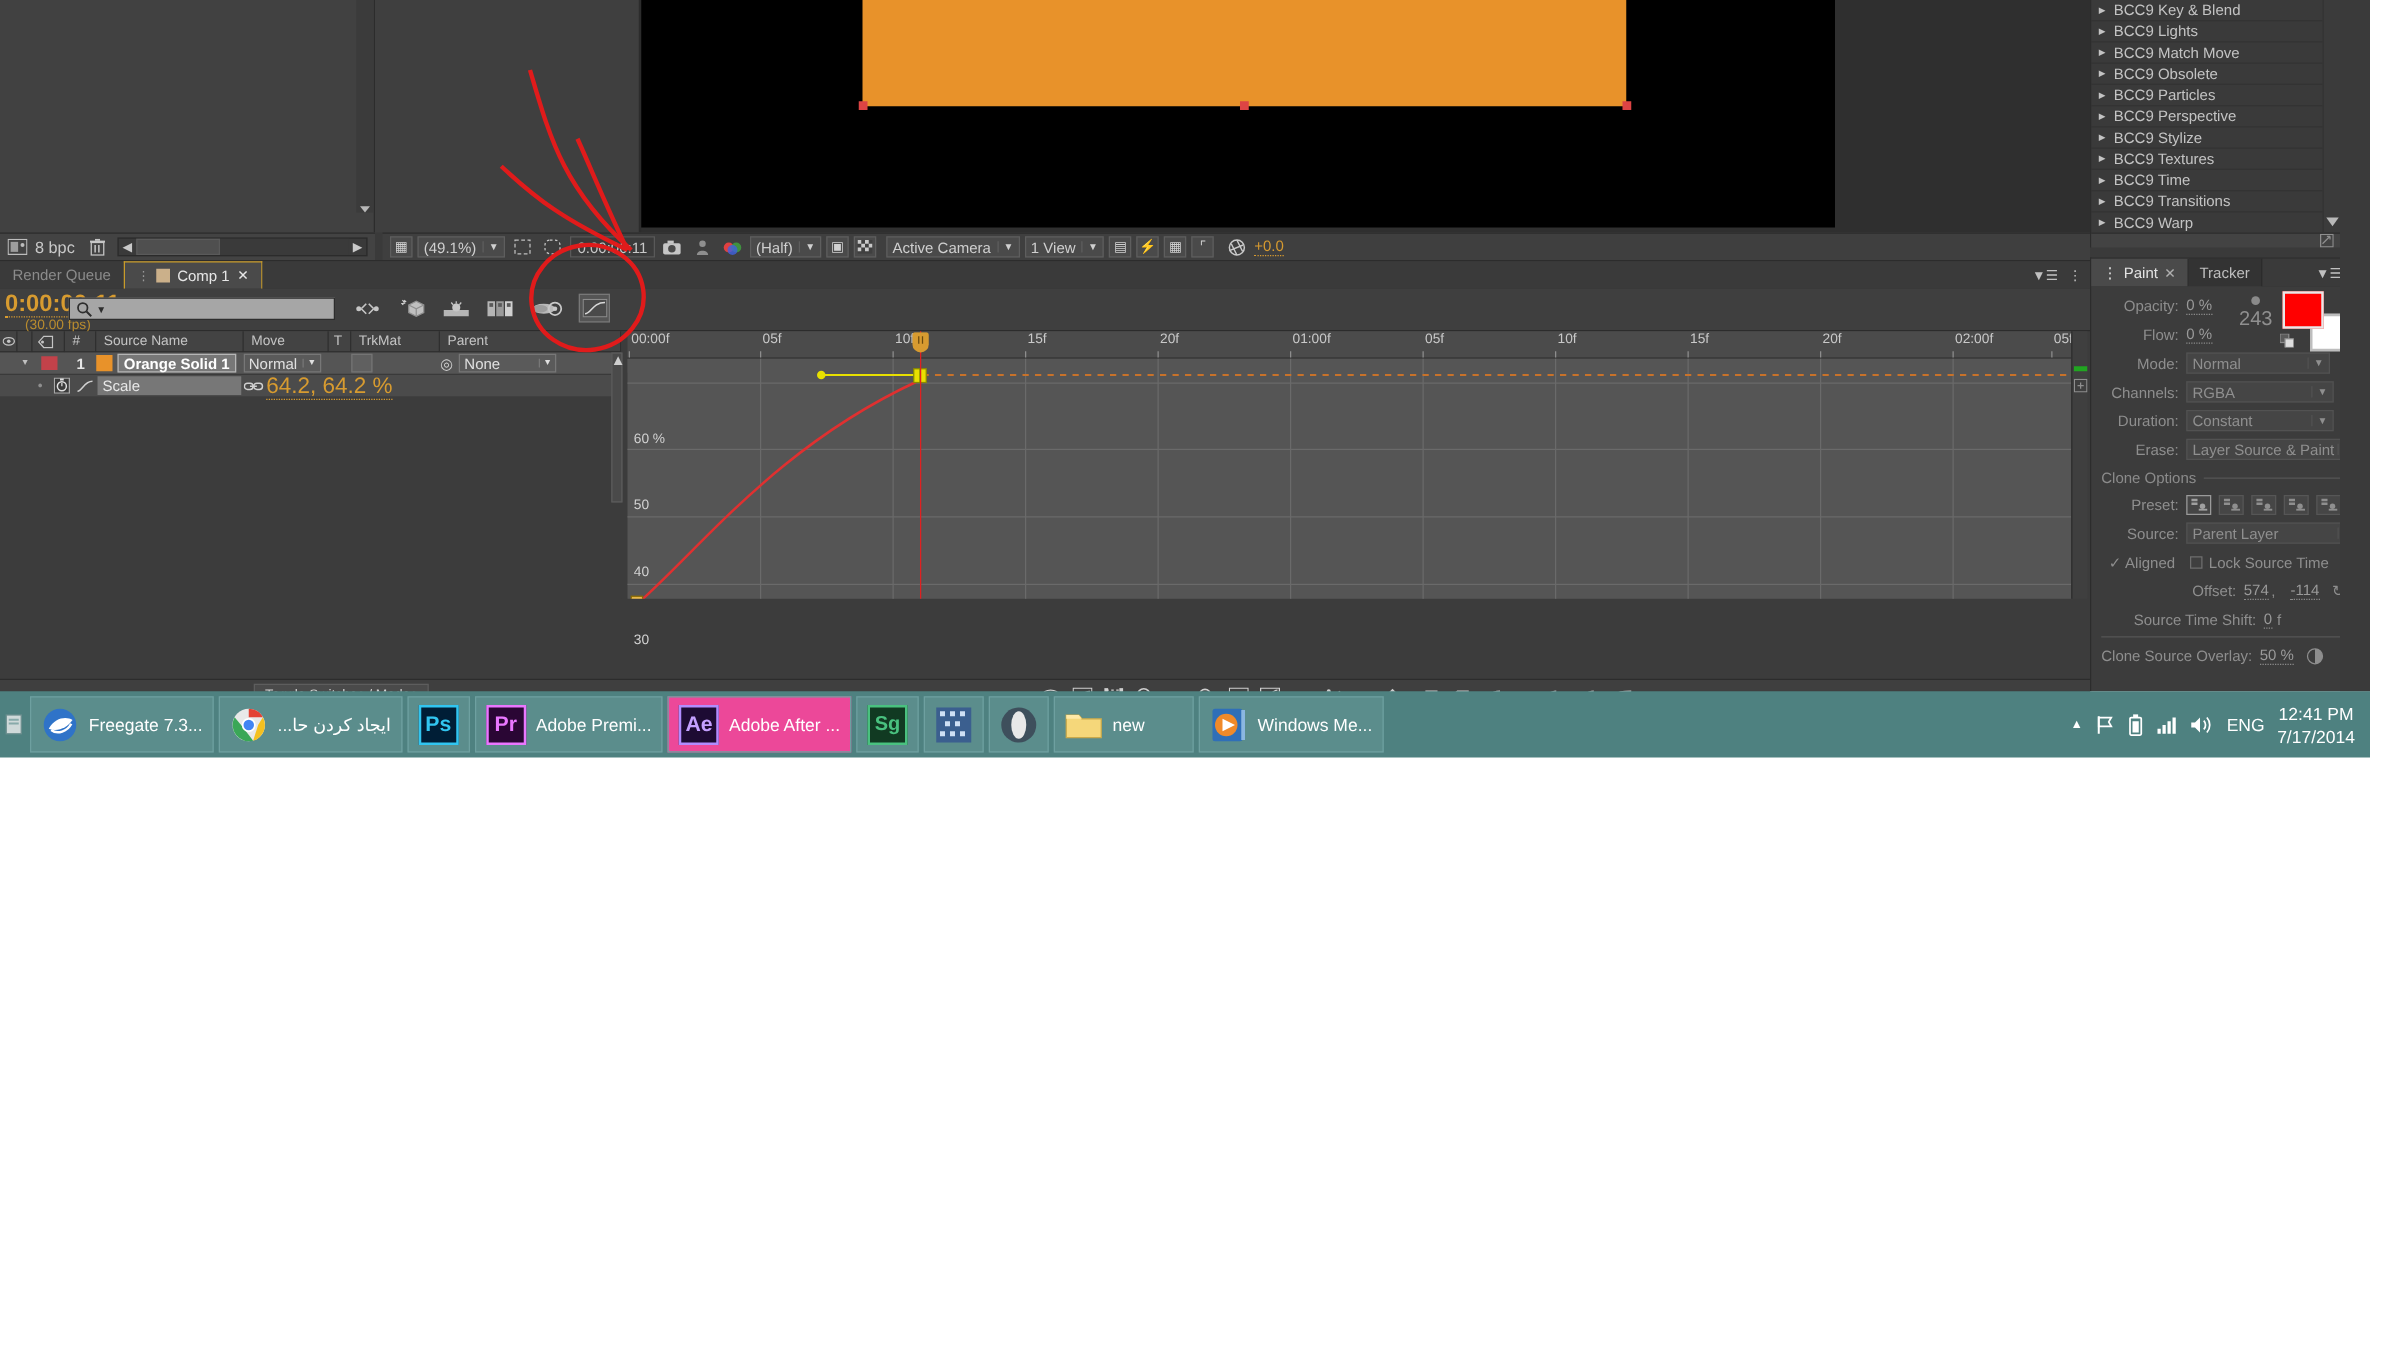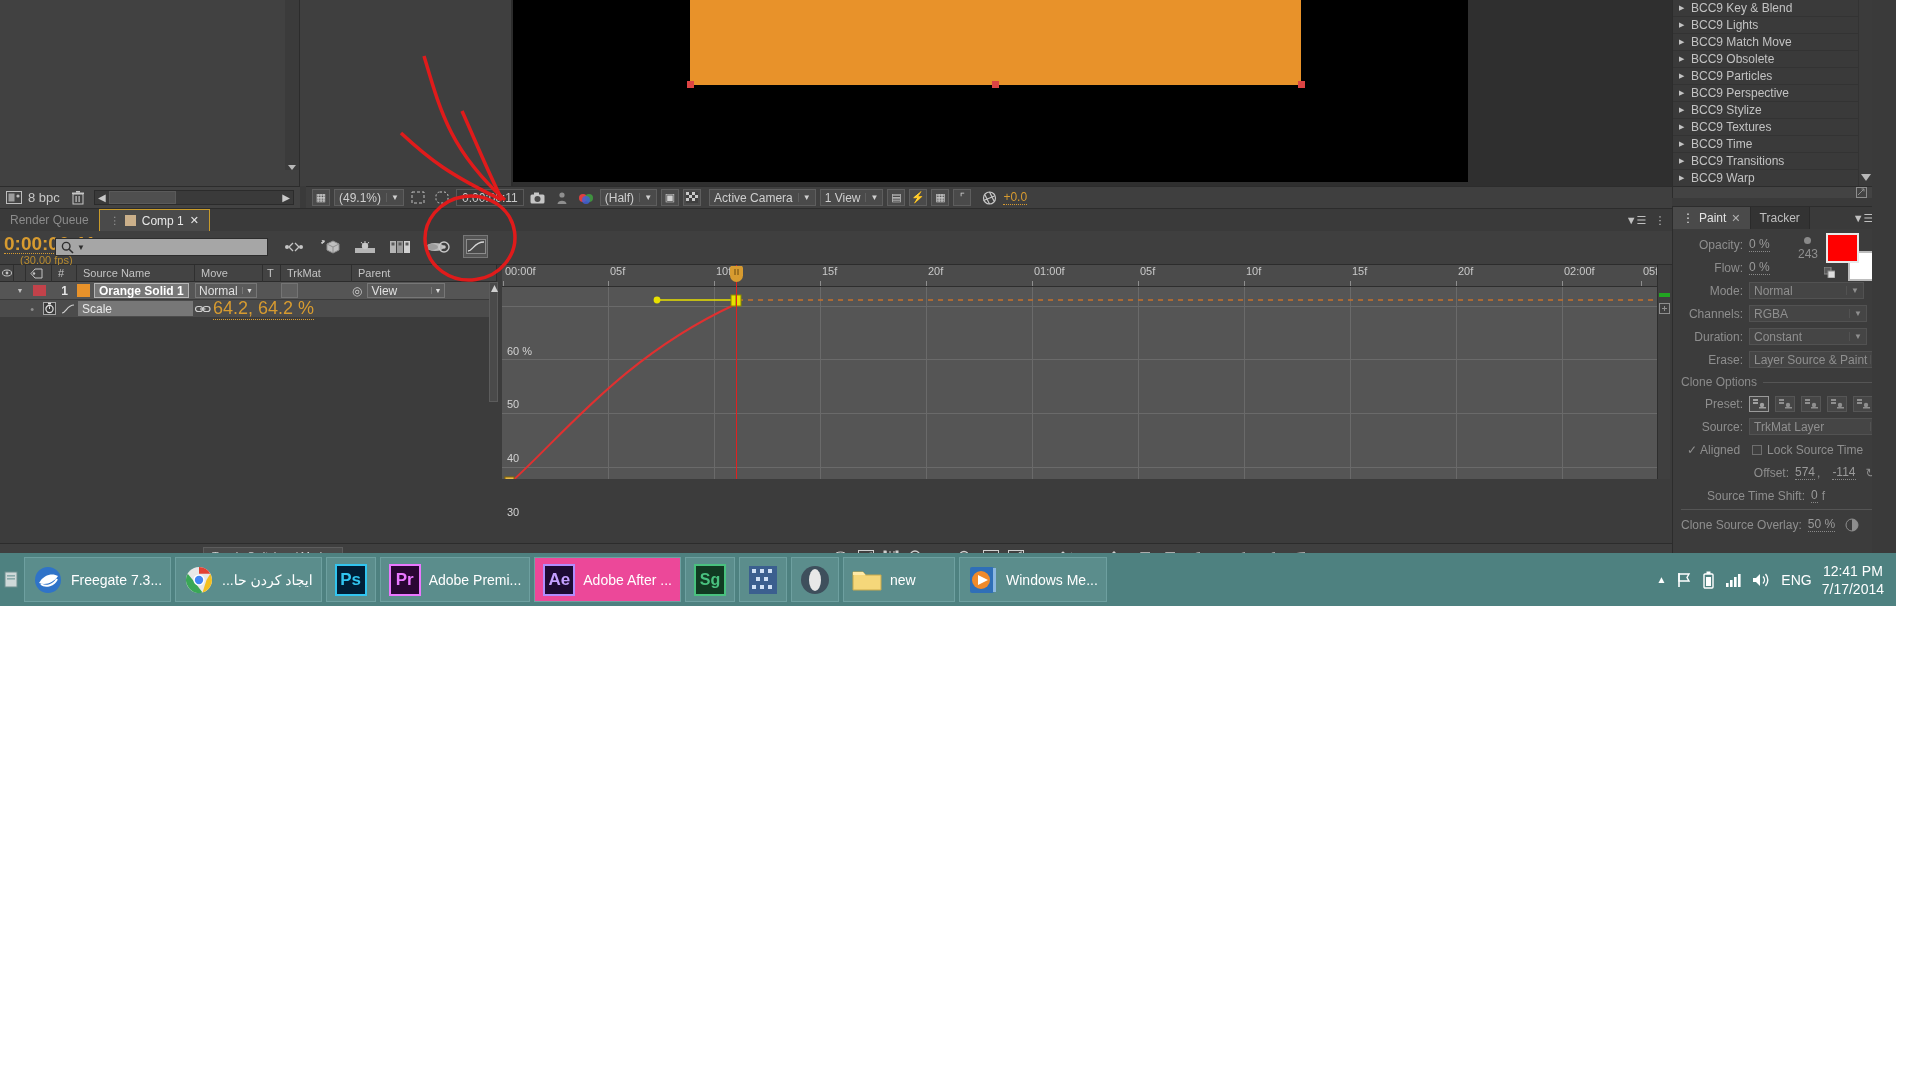--- a/index.html
+++ b/index.html
@@ -136,21 +136,21 @@
   }
   .presetbox.sel { border:1px solid #9a9a9a; }
   .chk { width:10px; height:10px; border:1px solid #6e6e6e; background:#3f3f3f; display:inline-block; }
 
   
   #swatchWrap { position:absolute; right: 8px; top: 4px; width: 62px; height: 54px; }
   #swFg { position:absolute; left:0; top:0; width:33px; height:30px; border:2px solid #e8e8e8; }
   #swBg { position:absolute; left:22px; top:18px; width:33px; height:30px; background:#fff; border:2px solid #bdbdbd; }
   #swSwap { position:absolute; right:-2px; top:-2px; color:#9a9a9a; font-size:11px; }
   #swDefault { position:absolute; left:-2px; top:34px; width:11px; height:11px; }
-  #brushSize { position:absolute; right: 78px; top: 8px; text-align:right; color:#8f8f8f; font-size:12px; }
+  #brushSize { position:absolute; right: 78px; top: 8px; text-align:right; color:#8f8f8f; font-size:16px; }
   #brushDot { width:7px; height:7px; border-radius:50%; background:#8a8a8a; margin: 0 auto 3px auto; }
 
   
   #timeline {
     position: absolute; left: 0px; top: 208px; width: 1672px; height: 372px;
     background: #3c3c3c; border-top: 1px solid #2c2c2c;
   }
   #tlTabs { display:flex; height: 22px; background:#333; align-items:stretch; }
   .tlTab { display:flex; align-items:center; gap:6px; padding: 0 10px; font-size:12px; color:#b9b9b9; }
   .tlTab.dim { color:#8b8b8b; background:#3a3a3a;}
@@ -559,21 +559,21 @@
                   <circle cx="9" cy="7" r="2.2" fill="#8f8f8f"></circle>
                   <rect x="6" y="9" width="7" height="1.5" fill="#8f8f8f"></rect>
                 </svg>
             </div>
           </div>
         </div>
 
         <div class="prow">
           <span class="plabel">Source:</span>
           <div class="pdrop" style="max-width:140px;">
-            <span>TrkMat Layer</span>
+            <span>Parent Layer</span>
             <span class="car">▼</span>
           </div>
         </div>
 
         <div class="prow">
           <span style="color:#8e8e8e;font-size:12px;margin-left:6px;">✓</span>
           <span style="color:#8e8e8e;font-size:12px;margin-left:3px;">Aligned</span>
           <span class="chk" style="margin-left:12px;"></span>
           <span style="color:#8e8e8e;font-size:12px;margin-left:5px;">Lock Source Time</span>
         </div>
@@ -729,21 +729,21 @@
             <span style="font-size:7px;border-left:1px solid #777;padding-left:3px;">▼</span>
           </div>
         </div>
         <div style="width:18px;"></div>
         <div style="width:71px;display:flex;align-items:center;">
           <span style="width:17px;height:15px;background:#606060;border:1px solid #747474;display:inline-block;"></span>
         </div>
         <div style="flex:1;display:flex;align-items:center;gap:5px;">
           <span style="color:#cfcfcf;font-size:12px;">◎</span>
           <div class="modesel" style="width:78px;justify-content:space-between;">
-            <span>View</span>
+            <span>None</span>
             <span style="font-size:7px;border-left:1px solid #777;padding-left:3px;">▼</span>
           </div>
         </div>
       </div>
 
       <div id="layerRow2">
         <div style="width:40px;display:flex;justify-content:flex-end;padding-right:6px;color:#8e8e8e;font-size:11px;">•</div>
         <div style="width:18px;display:flex;justify-content:center;">
           <svg width="13" height="13" viewBox="0 0 13 13">
               <rect x="0.5" y="0.5" width="12" height="12" fill="#3b3b3b" stroke="#a8a8a8"></rect>

